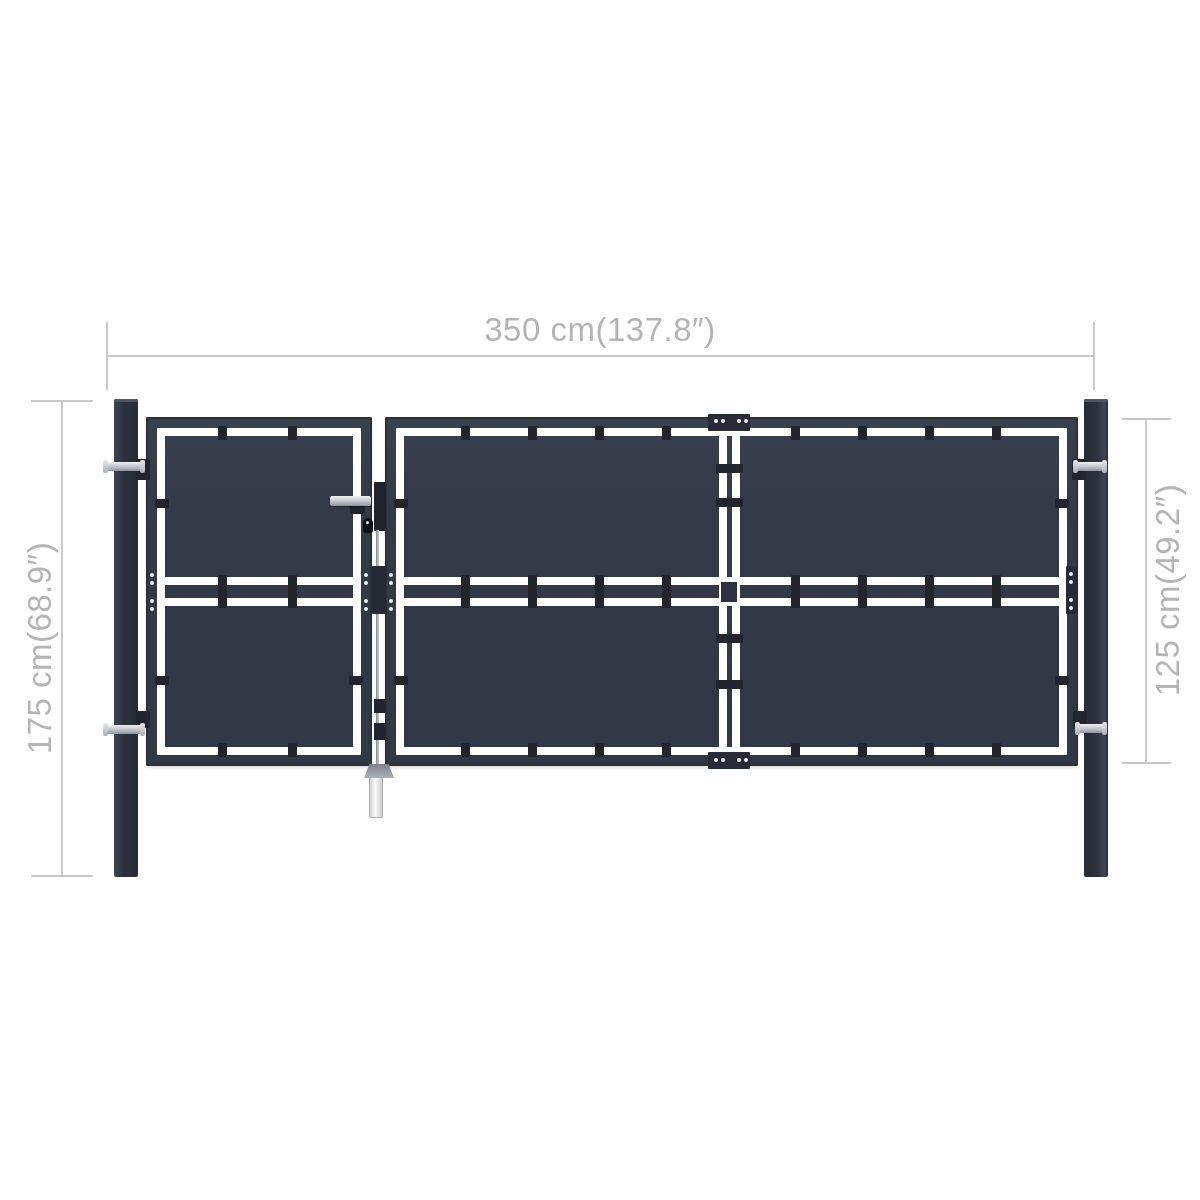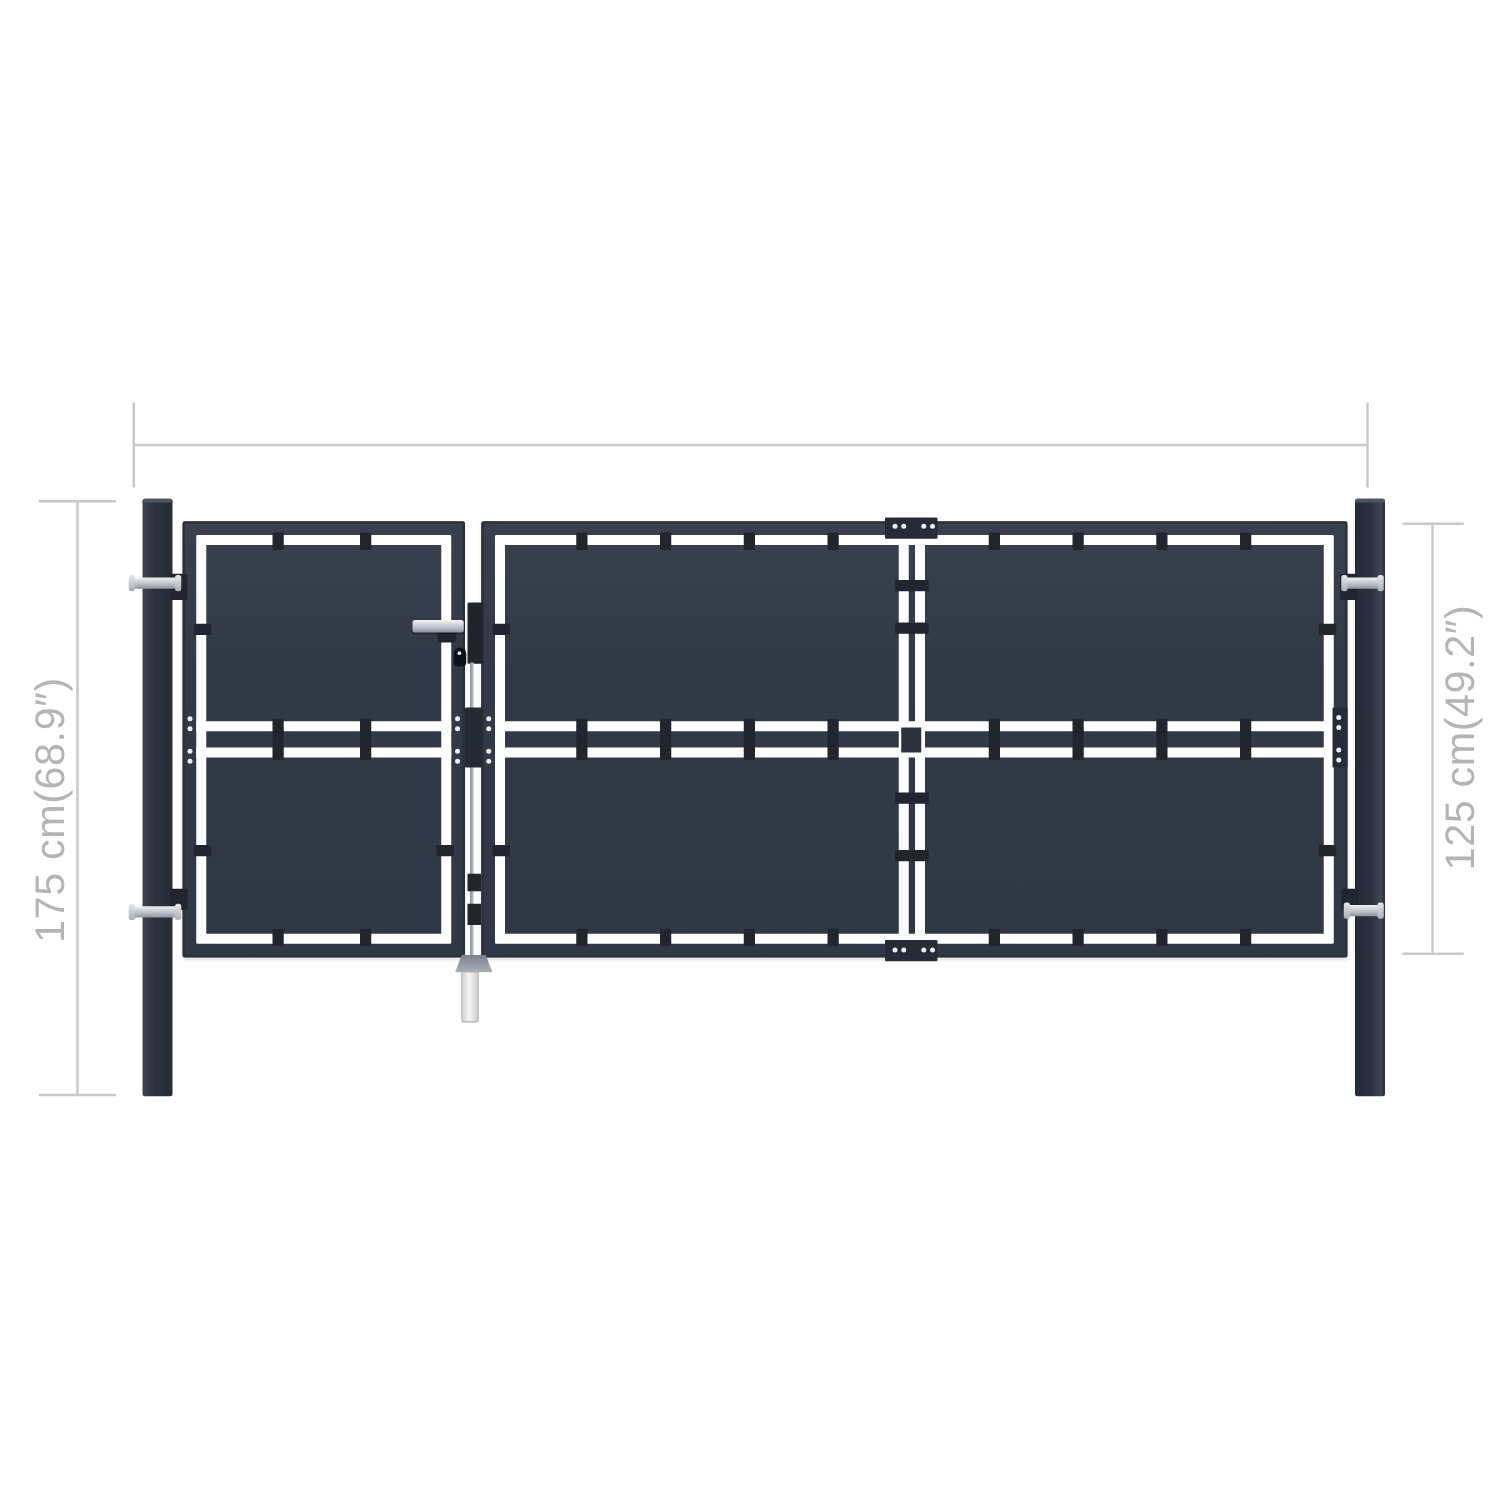--- a/index.html
+++ b/index.html
@@ -66,20 +66,21 @@
                       background:#262c37;border-radius:1px;}
 </style>
 </head>
 <body>
 
 <div class="scene">
 
   <div class="dim-line" style="left:107px;top:355px;width:987px;height:2px;"></div>
   <div class="dim-line" style="left:106px;top:322px;width:2px;height:68px;"></div>
   <div class="dim-line" style="left:1093px;top:322px;width:2px;height:68px;"></div>
+  <div class="dim-label" style="left:400px;top:310px;width:400px;height:40px;">350 cm(137.8″)</div>
 
   <div class="dim-line" style="left:61px;top:400px;width:2px;height:477px;"></div>
   <div class="dim-line" style="left:31px;top:400px;width:62px;height:2px;"></div>
   <div class="dim-line" style="left:31px;top:875px;width:62px;height:2px;"></div>
   <div class="dim-label rot" style="left:-110px;top:628px;width:300px;height:40px;">175 cm(68.9″)</div>
 
   <div class="dim-line" style="left:1145px;top:418px;width:2px;height:346px;"></div>
   <div class="dim-line" style="left:1122px;top:418px;width:49px;height:2px;"></div>
   <div class="dim-line" style="left:1122px;top:762px;width:49px;height:2px;"></div>
   <div class="dim-label rot" style="left:1018px;top:570px;width:300px;height:40px;">125 cm(49.2″)</div>

